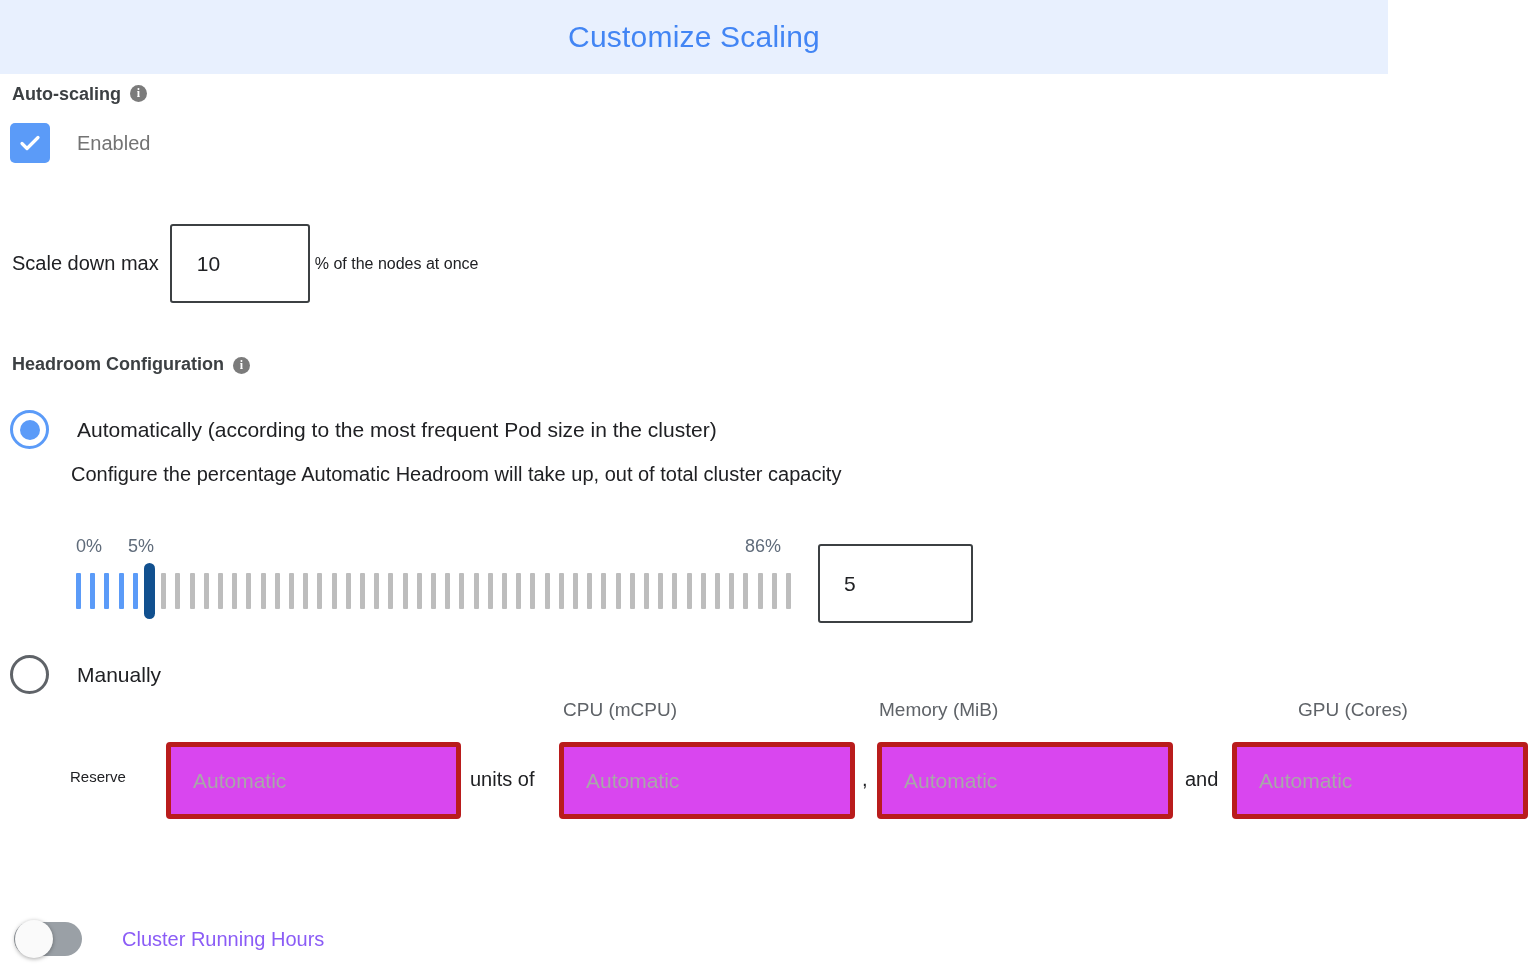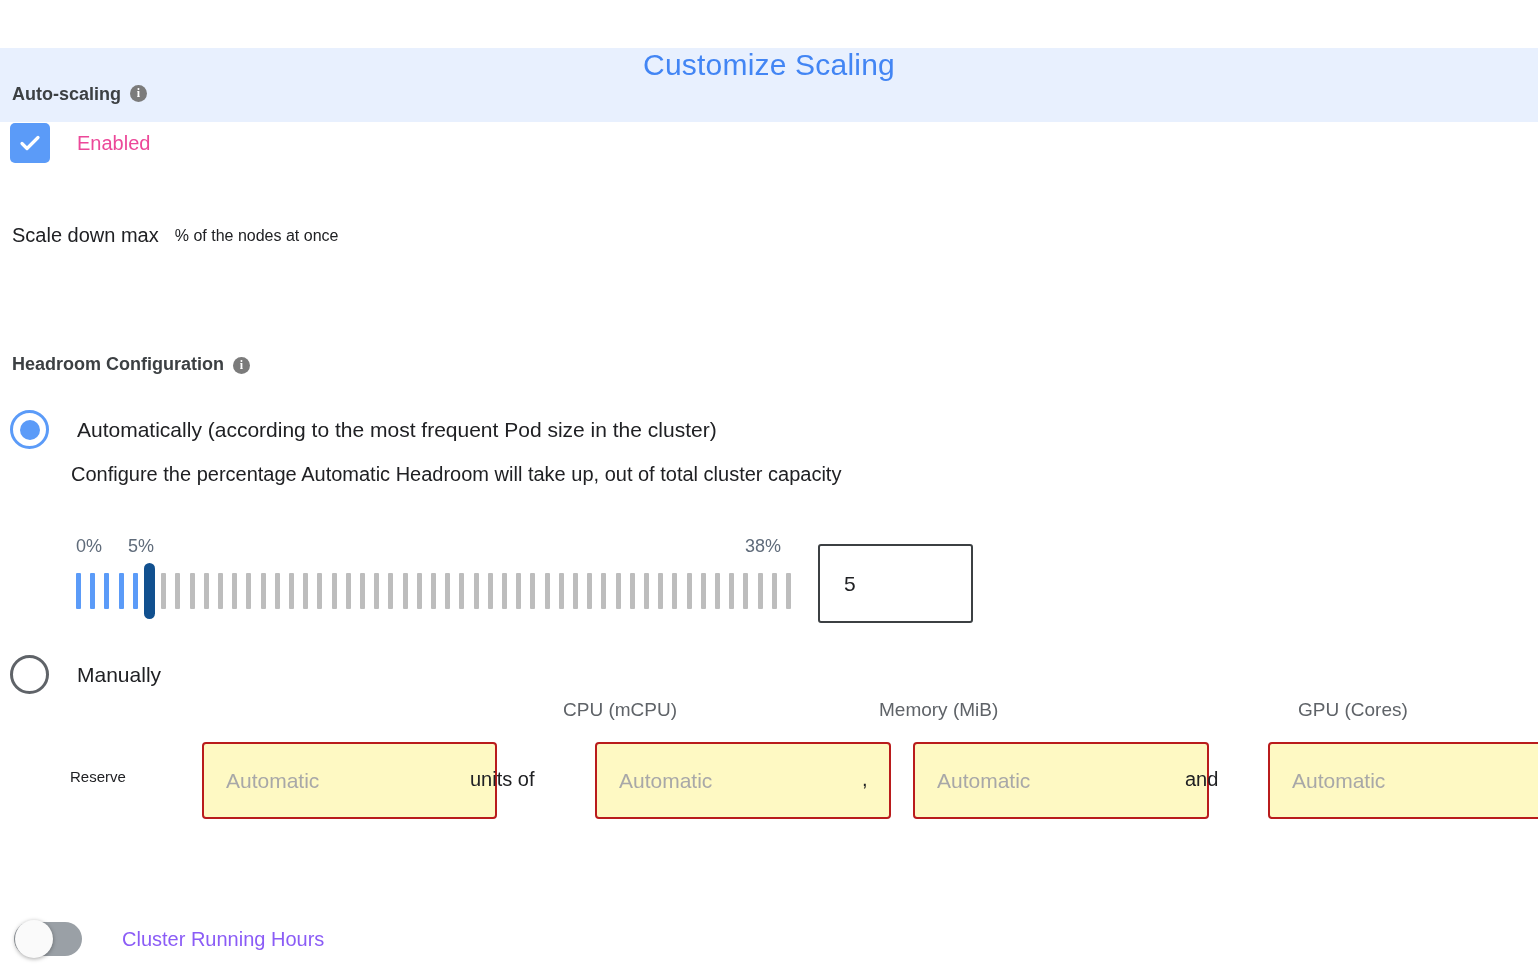--- a/index.html
+++ b/index.html
@@ -6,26 +6,26 @@
   html, body {
     margin: 0; padding: 0;
     width: 1538px; height: 970px;
     background: #ffffff;
     font-family: "Liberation Sans", sans-serif;
     overflow: hidden;
   }
 
   
   .header {
-    width: 1538px;
+    width: 1388px;
     height: 74px;
     background: #e8f0fe;
     display: flex;
+    align-items: center;
     justify-content: center;
-    margin-top: 48px;
   }
   .header-title {
     color: #4285f4;
     font-size: 30px;
     font-weight: 400;
     letter-spacing: 0.2px;
   }
 
   
   .section-label {
@@ -72,21 +72,21 @@
     border-radius: 5px;
     display: flex;
     align-items: center;
     justify-content: center;
     cursor: pointer;
   }
   .checkbox svg { display: block; }
   .enabled-label {
     margin-left: 27px;
     font-size: 20px;
-    color: #ec4899;
+    color: #737373;
   }
 
   
   .scale-row {
     position: absolute;
     left: 12px; top: 224px;
     display: flex;
     align-items: center;
   }
   .scale-label {
@@ -234,29 +234,28 @@
   .reserve-label {
     position: absolute;
     left: 70px; top: 768px;
     font-size: 15px;
     color: #202124;
   }
   .field {
     position: absolute;
     top: 742px;
     height: 77px;
-    background: #fef9c3;
-    border: 2px solid #b91c1c;
+    background: #d946ef;
+    border: 5px solid #b91c1c;
     border-radius: 4px;
     font-size: 21px;
     color: #202124;
     font-family: "Liberation Sans", sans-serif;
     padding: 0 0 0 22px;
     outline: none;
-    margin-left: 36px;
   }
   .field::placeholder { color: #a8a8a8; }
   .field-units { left: 166px; width: 295px; }
   .field-cpu   { left: 559px; width: 296px; }
   .field-mem   { left: 877px; width: 296px; }
   .field-gpu   { left: 1232px; width: 296px; }
 
   .conj {
     position: absolute;
     font-size: 20px;
@@ -314,39 +313,40 @@
   <span class="checkbox">
     <svg width="26" height="26" viewBox="0 0 26 26">
       <path d="M5 13.5 L10 18.5 L21 7.5" fill="none" stroke="#ffffff" stroke-width="3.2" stroke-linecap="round" stroke-linejoin="round"></path>
     </svg>
   </span>
   <span class="enabled-label">Enabled</span>
 </div>
 
 <div class="scale-row">
   <span class="scale-label">Scale down max</span>
+  <input class="num-input" type="text" value="10" style="">
   <span class="scale-suffix">% of the nodes at once</span>
 </div>
 
 <div class="headroom-head">
   <span class="section-label">Headroom Configuration</span>
   <span class="info-icon">i</span>
 </div>
 
 <div class="radio-row radio-auto">
   <span class="radio on"></span>
   <span class="radio-label">Automatically (according to the most frequent Pod size in the cluster)</span>
 </div>
 
 <div class="headroom-desc">Configure the percentage Automatic Headroom will take up, out of total cluster capacity</div>
 
 <div class="slider-wrap">
   <span class="slider-ticklabel tick-0">0%</span>
   <span class="slider-ticklabel tick-5">5%</span>
-  <span class="slider-ticklabel tick-50">38%</span>
+  <span class="slider-ticklabel tick-50">86%</span>
   <div class="tick-track" id="tick-track">
       <span class="tick filled" style="left: 0px;"></span>
       <span class="tick filled" style="left: 14.2px;"></span>
       <span class="tick filled" style="left: 28.4px;"></span>
       <span class="tick filled" style="left: 42.6px;"></span>
       <span class="tick filled" style="left: 56.8px;"></span>
       <span class="tick" style="left: 71px;"></span>
       <span class="tick" style="left: 85.2px;"></span>
       <span class="tick" style="left: 99.4px;"></span>
       <span class="tick" style="left: 113.6px;"></span>

